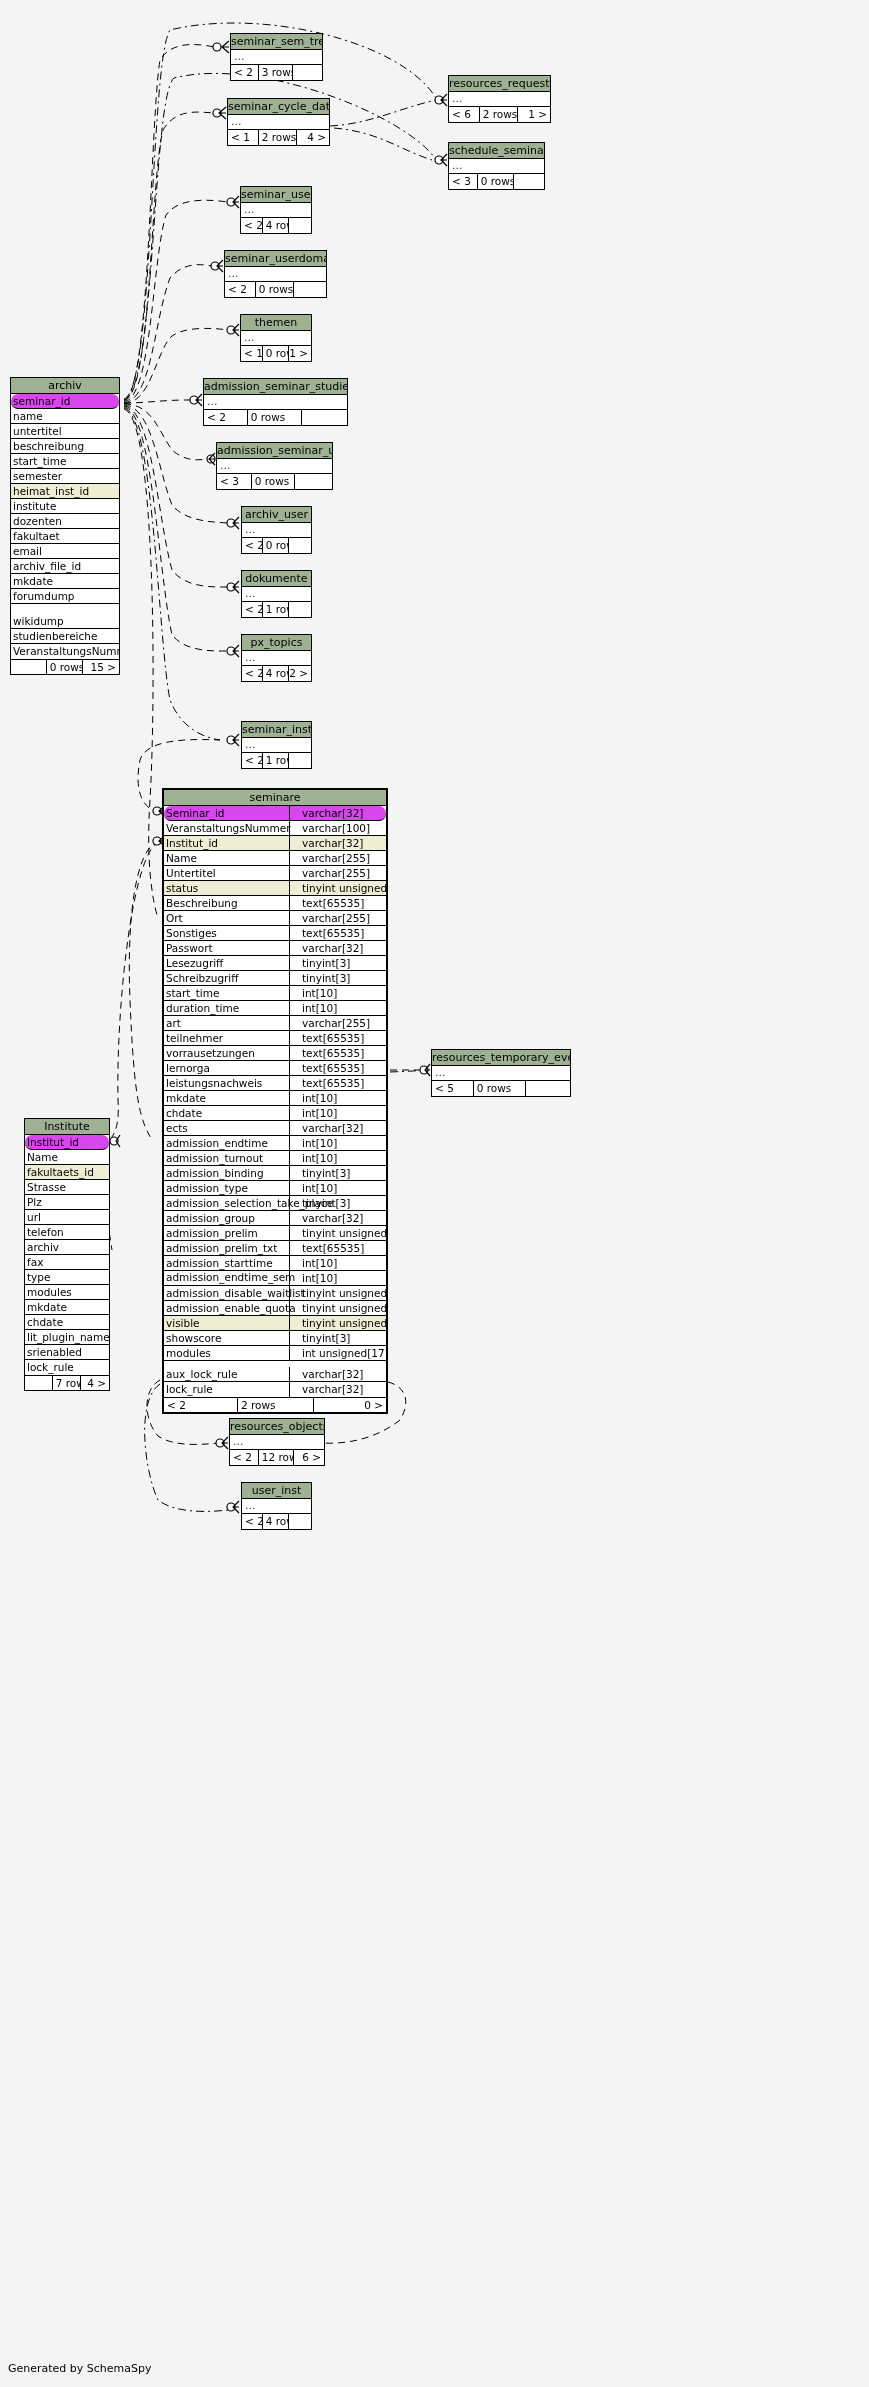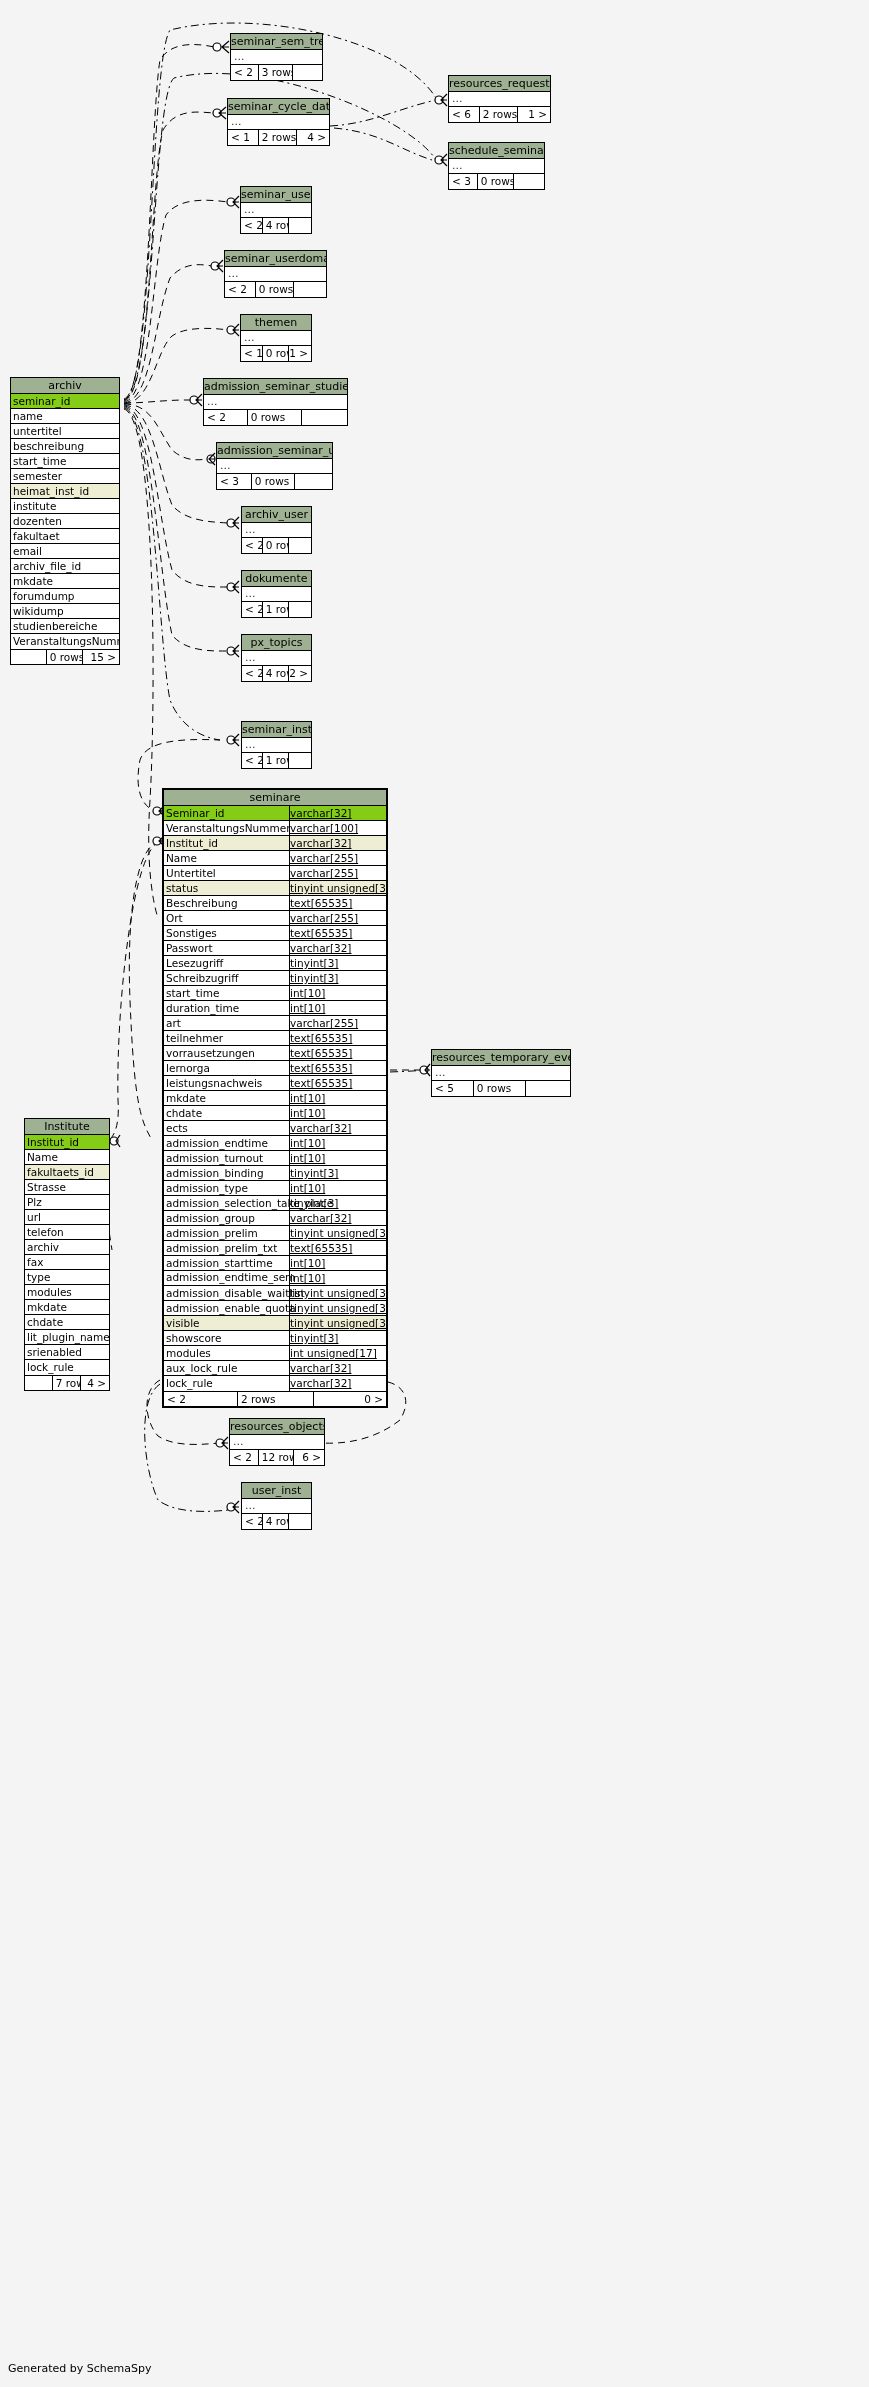--- a/index.html
+++ b/index.html
@@ -40,29 +40,28 @@
     padding-left:2px;
     white-space:nowrap;
     overflow:hidden;
     box-sizing:border-box;
     display:flex;
   }
   .row:last-child{border-bottom:none;}
   .row .nm{flex:0 0 auto;}
   .row .ty{
     position:absolute;right:0;top:0;
-    padding-left:0;
+    padding-left:12px;
     border-left:1px solid #000;
     box-sizing:border-box;
     height:15px;line-height:15px;
     white-space:nowrap;
     overflow:hidden;
-    text-decoration:underline;
-  }
-  .row.pk{background:#84cc16;}
+  }
+  .row.pk{background:#d946ef;border-radius:7px;}
   .row.fk{background:#edeed3;}
   .ellipsis{
     height:15px;line-height:13px;padding-left:3px;
     border-bottom:1px solid #000;
     font-size:11px;color:#333;
     box-sizing:border-box;
   }
   .foot{
     display:flex;height:15px;line-height:15px;
     font-size:10.5px;
@@ -384,21 +383,21 @@
         </div>
         <div class="row" style="position: relative;">
           <span class="nm">archiv_file_id</span>
         </div>
         <div class="row" style="position: relative;">
           <span class="nm">mkdate</span>
         </div>
         <div class="row" style="position: relative;">
           <span class="nm">forumdump</span>
         </div>
-        <div class="row" style="position: relative;">
+        <div class="row" style="position: relative; margin-top: 10px;">
           <span class="nm">wikidump</span>
         </div>
         <div class="row" style="position: relative;">
           <span class="nm">studienbereiche</span>
         </div>
         <div class="row" style="position: relative;">
           <span class="nm">VeranstaltungsNummer</span>
         </div>
       </div>
     <div class="foot" style="border-top: 1px solid rgb(0, 0, 0);">
@@ -552,21 +551,21 @@
           <span class="ty" style="width: 97px;">tinyint unsigned[3]</span>
         </div>
         <div class="row" style="position: relative;">
           <span class="nm">showscore</span>
           <span class="ty" style="width: 97px;">tinyint[3]</span>
         </div>
         <div class="row" style="position: relative;">
           <span class="nm">modules</span>
           <span class="ty" style="width: 97px;">int unsigned[17]</span>
         </div>
-        <div class="row" style="position: relative;">
+        <div class="row" style="position: relative; margin-top: 6px;">
           <span class="nm">aux_lock_rule</span>
           <span class="ty" style="width: 97px;">varchar[32]</span>
         </div>
         <div class="row" style="position: relative;">
           <span class="nm">lock_rule</span>
           <span class="ty" style="width: 97px;">varchar[32]</span>
         </div>
       </div>
     <div class="foot" style="border-top: 1px solid rgb(0, 0, 0);">
         <div class="fl" style="width: 75px;">&lt; 2</div>

